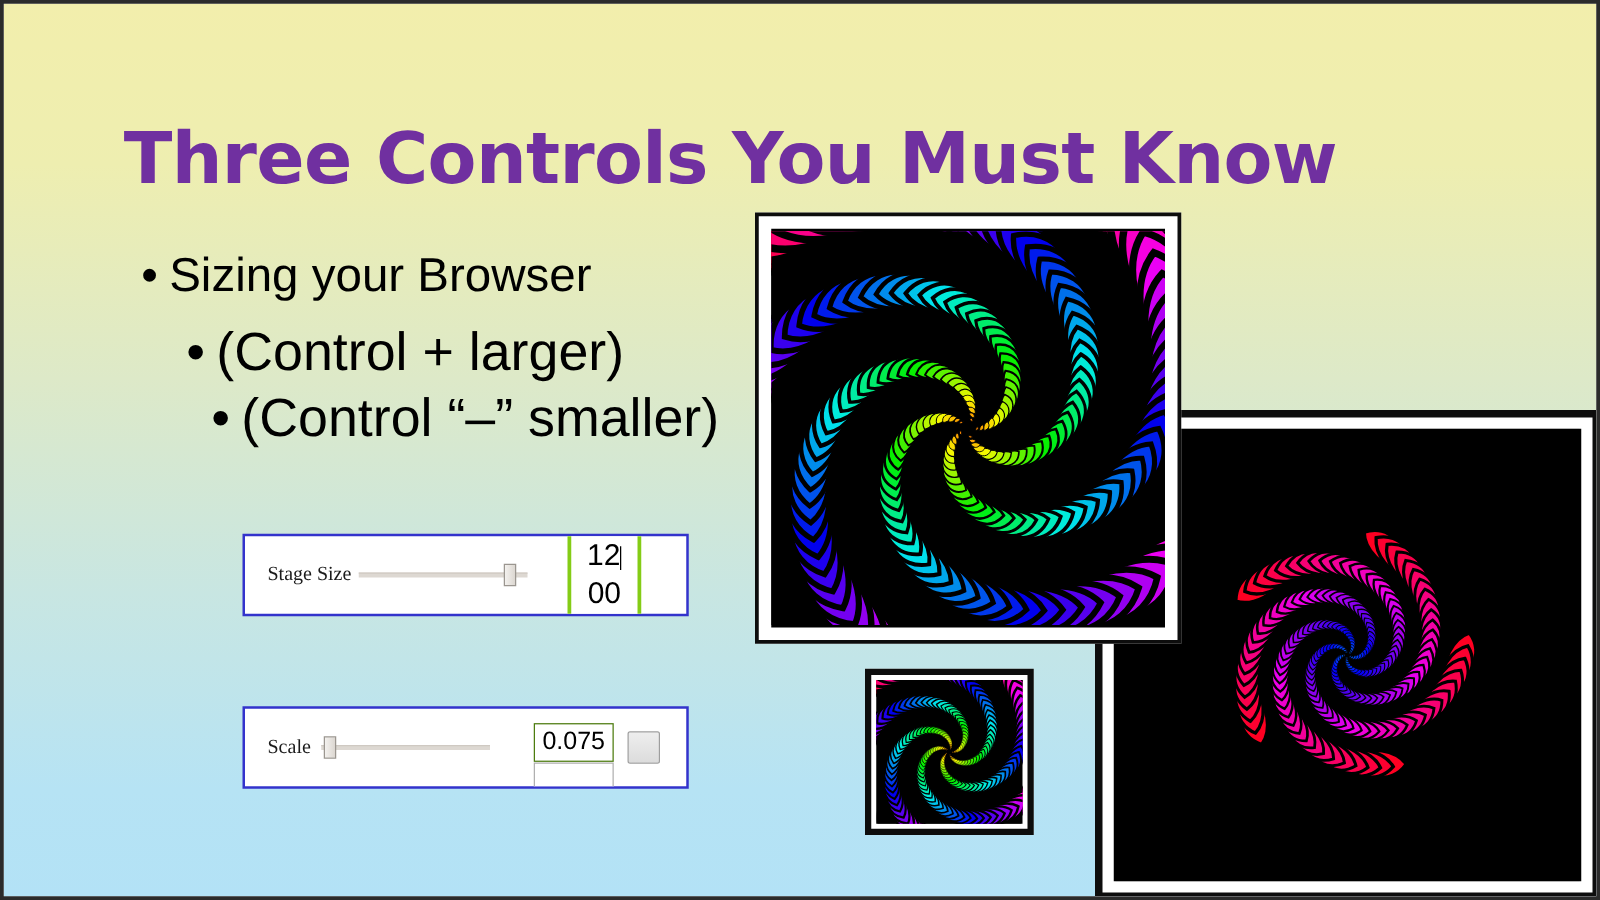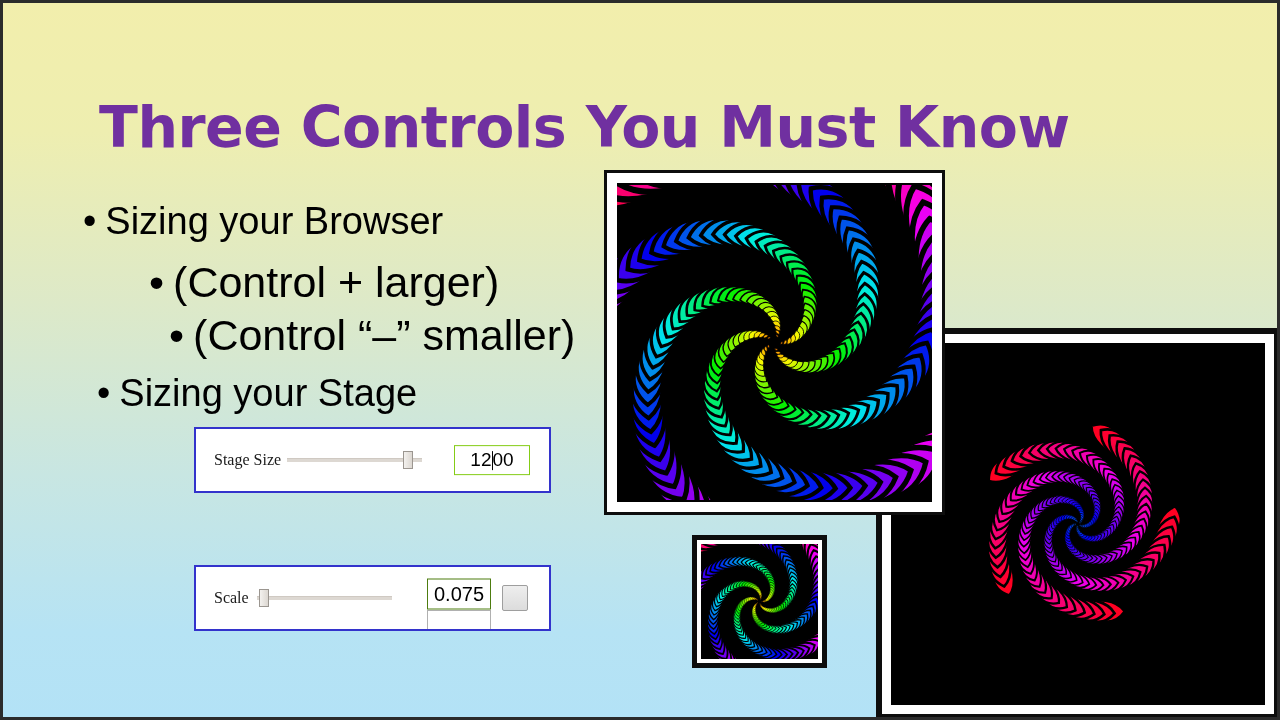--- a/index.html
+++ b/index.html
@@ -41,21 +41,21 @@
   .bullet-l2 {
     position: absolute;
     font-family: "Liberation Sans", sans-serif;
     font-size: 43px;
     color: #000000;
     white-space: nowrap;
     line-height: 1.1;
   }
   .dot { display: inline-block; margin-right: 9px; }
 
-  #b1 { left: 80px; top: 198px; text-align: center; }
+  #b1 { left: 110px; top: 198px; text-align: center; }
   #b2 { left: 146px; top: 256px; }
   #b3 { left: 146px; top: 309px; margin-left: 20px; }
   #b4 { left: 94px; top: 370px; }
   #b5 { left: 94px; top: 500px; }
 
   
   .panel {
     position: absolute;
     background: #3333cc;
     padding: 2px;
@@ -114,23 +114,23 @@
     transform: translateY(-50%);
     text-align: center;
     font-size: 19px;
     color: #000;
     font-family: "Liberation Sans", sans-serif;
     background: #ffffff;
     padding: 2px 4px;
     line-height: 1.25;
   }
   #fld-stage {
-    left: 258px; width: 76px;
-    border: 1px solid #84cc16;
-    font-size: 19px;
+    left: 258px; width: 59px;
+    border: 3px solid #84cc16;
+    font-size: 24px;
   }
   #fld-scale {
     left: 231px; width: 64px;
     border: 1px solid #4d7c0f;
     font-size: 20px;
     top: 44%;
   }
   .caret {
     display: inline-block;
     width: 1px; height: 19px;
@@ -196,23 +196,20 @@
   <div id="title">Three Controls You Must Know</div>
 
   <div class="bullet-l1" id="b1">
     <span class="dot">•</span><span>Sizing your Browser</span>
   </div>
   <div class="bullet-l2" id="b2">
     <span class="dot">•</span><span>(Control + larger)</span>
   </div>
   <div class="bullet-l2" id="b3">
     <span class="dot">•</span><span>(Control “–” smaller)</span>
-  </div>
-  <div class="bullet-l1" id="b4">
-    <span class="dot">•</span><span>Sizing your Stage</span>
   </div>
 
   <div class="panel" id="panel-stage">
     <div class="panel-inner">
       <div class="ctl-label" id="lbl-stage">Stage Size</div>
       <div class="slider" id="sld-stage">
         <div class="slider-track"></div>
         <div class="slider-thumb" id="thumb-stage"></div>
       </div>
       <div class="num-field" id="fld-stage"><span>12</span><span class="caret"></span><span>00</span></div>

